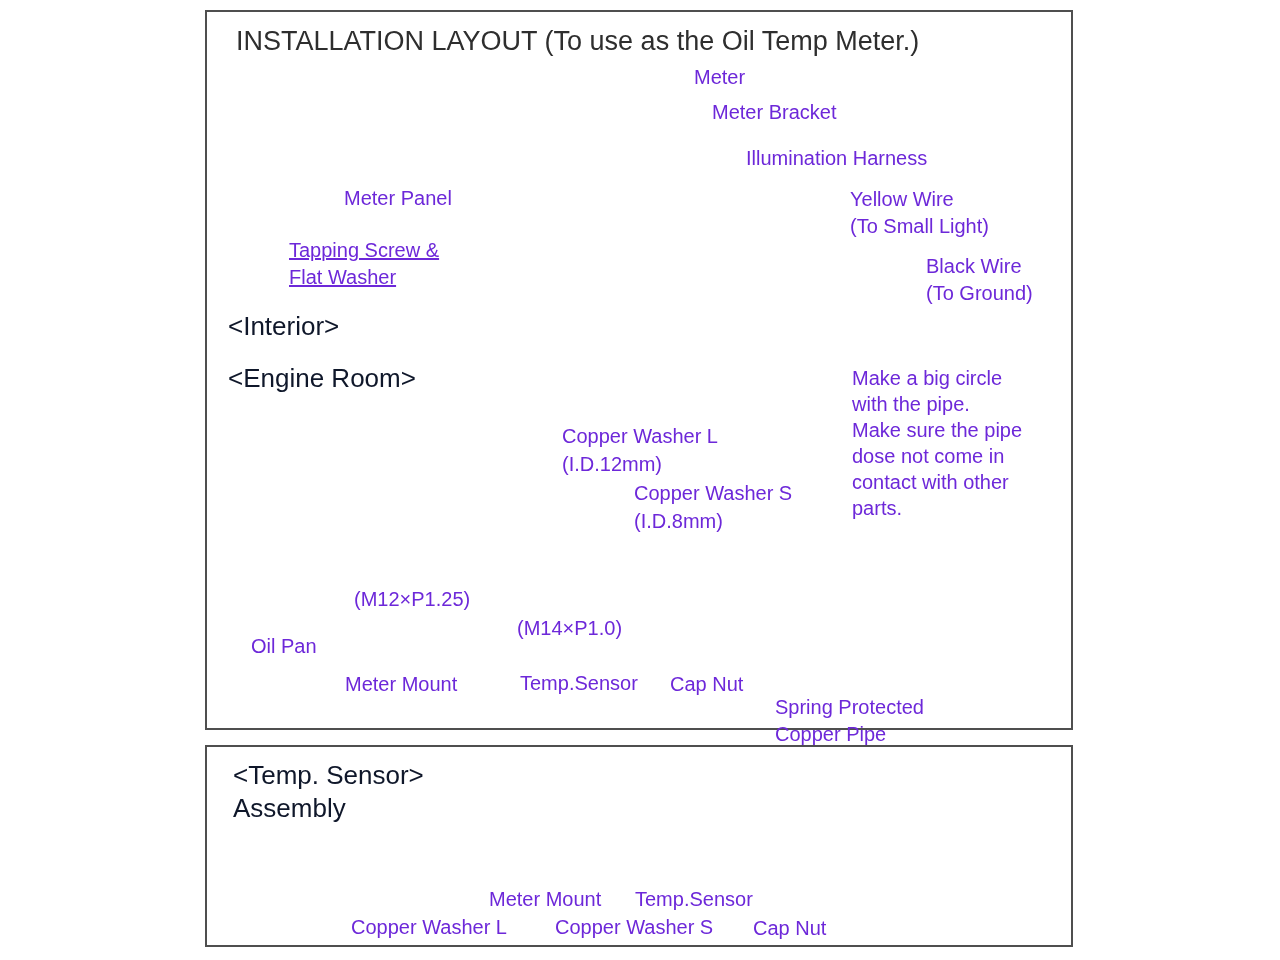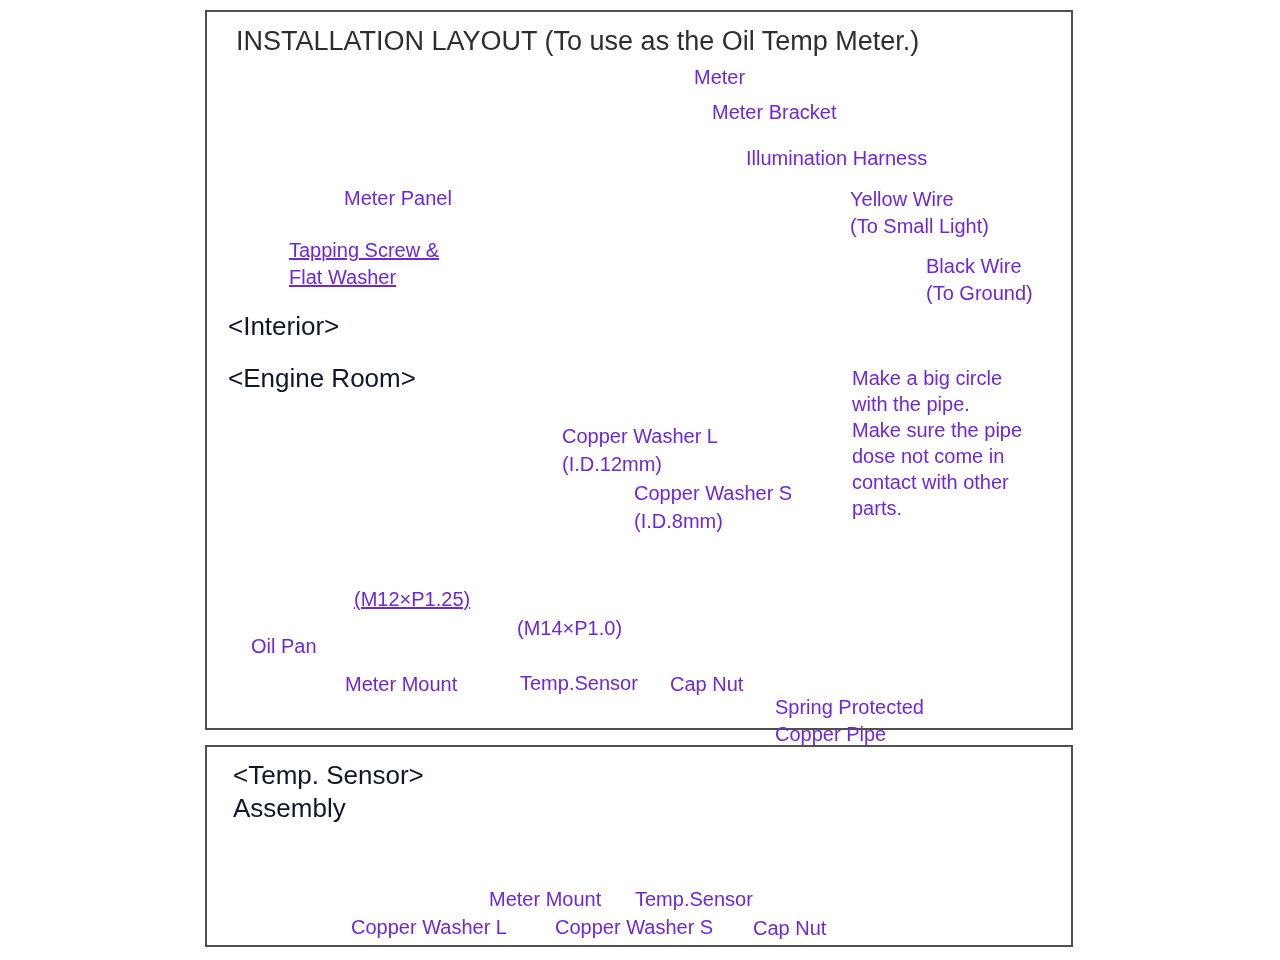--- a/index.html
+++ b/index.html
@@ -230,21 +230,21 @@
 <div class="lbl" style="left:562px;top:422px;line-height:28px;">Copper Washer L
 (I.D.12mm)</div>
 <div class="lbl" style="left:634px;top:479px;line-height:28px;">Copper Washer S
 (I.D.8mm)</div>
 <div class="lbl note" style="left:852px;top:365px;">Make a big circle
 with the pipe.
 Make sure the pipe
 dose not come in
 contact with other
 parts.</div>
-<div class="lbl" style="left:354px;top:586px;text-decoration:underline;">(M12×P1.25)</div>
+<div class="lbl" style="left:354px;top:586px;">(M12×P1.25)</div>
 <div class="lbl" style="left:517px;top:615px;">(M14×P1.0)</div>
 <div class="lbl" style="left:251px;top:633px;">Oil Pan</div>
 <div class="lbl" style="left:345px;top:671px;">Meter Mount</div>
 <div class="lbl" style="left:520px;top:670px;">Temp.Sensor</div>
 <div class="lbl" style="left:670px;top:671px;">Cap Nut</div>
 <div class="lbl" style="left:775px;top:670px;margin-top:24px;">Spring Protected
 Copper Pipe</div>
 
 <div class="section" style="left:233px;top:759px;font-size:26px;line-height:33px;">&lt;Temp. Sensor&gt;
 Assembly</div>

